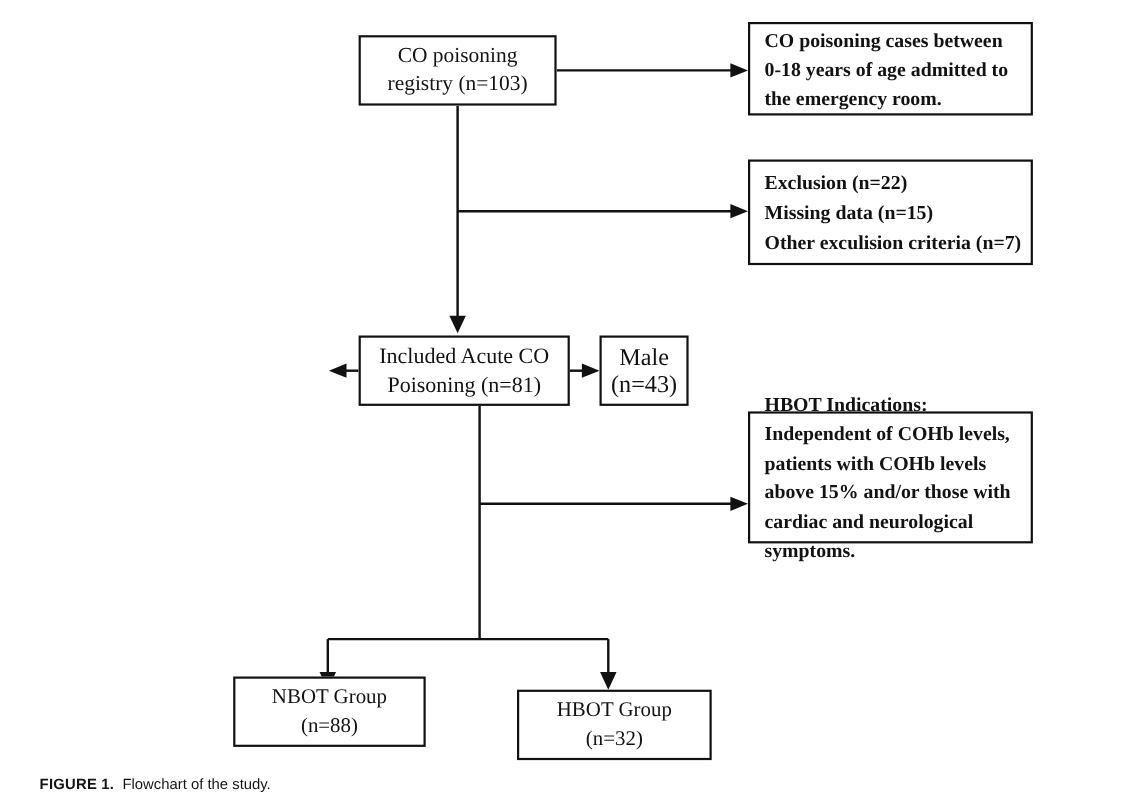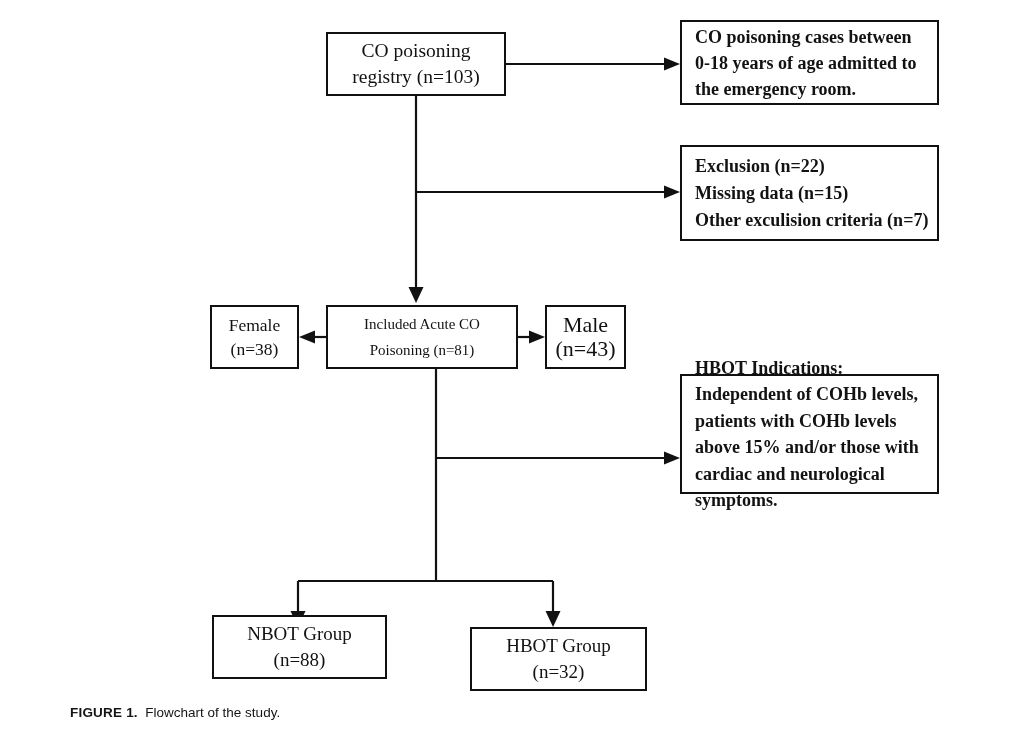--- a/index.html
+++ b/index.html
@@ -84,21 +84,21 @@
   #node-exclusion {
     left: 680px;  top: 145px;  width: 259px; height: 96px;
     font-size: 18px; line-height: 27px;
   }
   #node-female {
     left: 210px;  top: 305px;  width: 89px;  height: 64px;
     font-size: 17.5px; line-height: 24px;
   }
   #node-included {
     left: 326px;  top: 305px;  width: 192px; height: 64px;
-    font-size: 15px; line-height: 26px;
+    font-size: 20px; line-height: 26px;
   }
   #node-male {
     left: 545px;  top: 305px;  width: 81px;  height: 64px;
     font-size: 22px; line-height: 24px;
   }
   #node-hbot-indications {
     left: 680px;  top: 374px;  width: 259px; height: 120px;
     font-size: 18px; line-height: 26.5px;
   }
   #node-nbot-group {
@@ -112,21 +112,20 @@
 
   
   #caption {
     position: absolute;
     left: 36px;
     top: 705px;
     font-family: "Liberation Sans", sans-serif;
     font-size: 13.5px;
     color: #141414;
     white-space: pre;
-    margin-left: 34px;
   }
   #caption .caption-label {
     font-weight: bold;
     letter-spacing: 0.2px;
   }
   #caption .caption-text {
     font-weight: normal;
   }
 </style>
 </head>
@@ -176,24 +175,20 @@
     <span class="line">0-18 years of age admitted to</span>
     <span class="line">the emergency room.</span>
   </div>
 
   <div class="node leftalign" id="node-exclusion">
     <span class="line">Exclusion (n=22)</span>
     <span class="line">Missing data (n=15)</span>
     <span class="line">Other exculision criteria (n=7)</span>
   </div>
 
-  <div class="node centered" id="node-female">
-    <span class="line">Female</span>
-    <span class="line">(n=38)</span>
-  </div>
 
   <div class="node centered" id="node-included">
     <span class="line">Included Acute CO</span>
     <span class="line">Poisoning (n=81)</span>
   </div>
 
   <div class="node centered" id="node-male">
     <span class="line">Male</span>
     <span class="line">(n=43)</span>
   </div>

